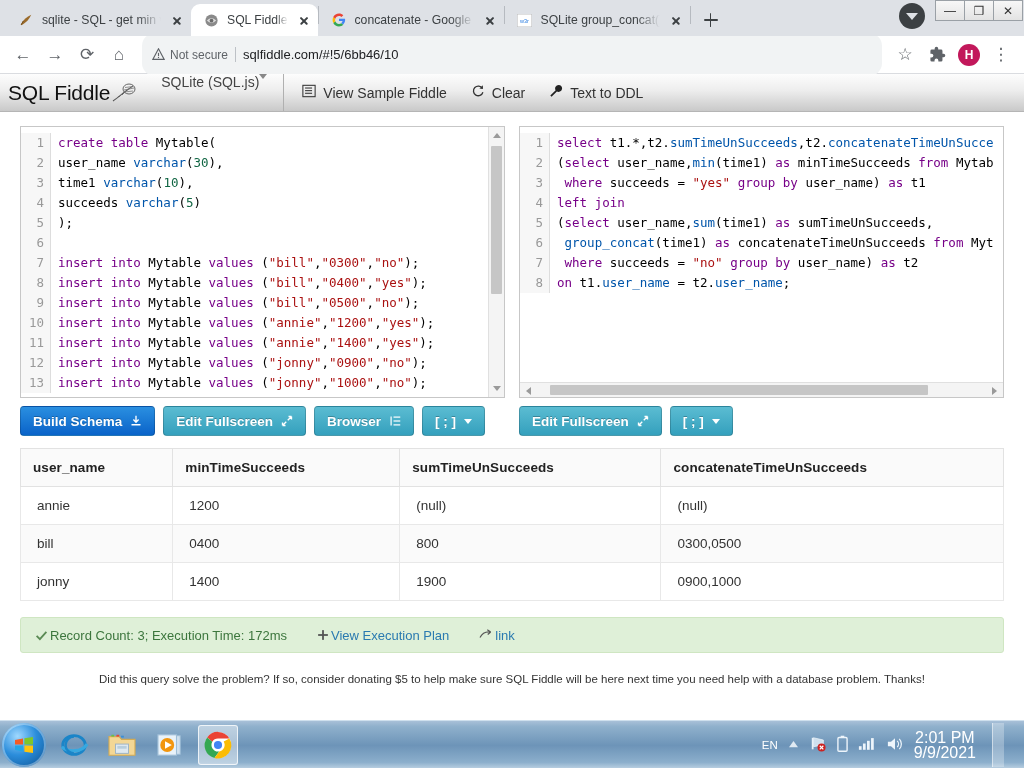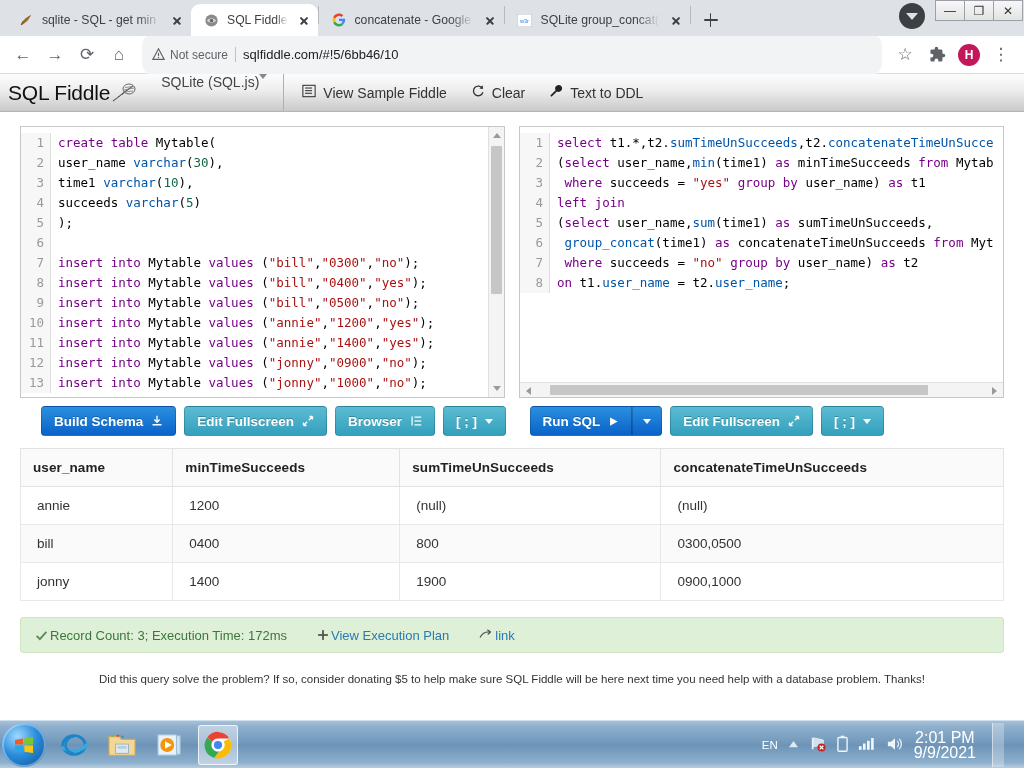--- a/index.html
+++ b/index.html
@@ -179,21 +179,21 @@
     position: absolute; left: 0; right: 0; bottom: 0; height: 15px;
     background: #f4f4f4; border-top: 1px solid #e0e0e0;
   }
   .hthumb { position:absolute; top:2px; bottom:2px; left:30px; right:75px; background:#c6c6c6; border-radius:1px;}
   .harrow-l, .harrow-r { position:absolute; top:4px; height:0;width:0;
     border-top:4px solid transparent;border-bottom:4px solid transparent; }
   .harrow-l { left:6px; border-right:5px solid #9a9a9a; }
   .harrow-r { right:6px; border-left:5px solid #9a9a9a; }
 
   
-  .btnrow { display: flex; gap: 8px; align-items: center; margin-left: 21px; }
+  .btnrow { display: flex; gap: 8px; align-items: center; }
   .btnrows { display: flex; padding: 8px 20px 0 20px; }
   .btnrows > .half { flex: 1 1 0; }
   .btnrows > .half + .half { margin-left: 14px; }
   .btn {
     height: 30px; border-radius: 4px; border: 1px solid rgba(0,0,0,.18);
     display: inline-flex; align-items: center; gap: 8px;
     padding: 0 12px; font-size: 13.5px; font-weight: bold; color: #fff;
     text-shadow: 0 -1px 0 rgba(0,0,0,.25); white-space: nowrap;
   }
   .btn-blue  { background: linear-gradient(#2a8fe0 0%, #0a63c9 100%); }
@@ -492,31 +492,20 @@
               <rect x="2" y="2" width="1.6" height="12" fill="#fff"></rect>
             </svg>
         </div>
         <div class="btn btn-teal">
           <span>[ ; ]</span>
           <span class="cdn"></span>
         </div>
       </div>
 
       <div class="half btnrow">
-        <div class="btn-group">
-          <div class="btn btn-blue">
-            <span>Run SQL</span>
-            <svg width="11" height="11" viewBox="0 0 16 16">
-                <path d="M3 2 L14 8 L3 14 Z" fill="#fff"></path>
-              </svg>
-          </div>
-          <div class="btn btn-blue">
-            <span class="cdn"></span>
-          </div>
-        </div>
         <div class="btn btn-teal">
           <span>Edit Fullscreen</span>
           <svg width="12" height="12" viewBox="0 0 16 16">
               <path d="M14 2 L9 7 M14 2 L14 6 M14 2 L10 2 M2 14 L7 9 M2 14 L2 10 M2 14 L6 14" stroke="#fff" stroke-width="1.8" fill="none"></path>
             </svg>
         </div>
         <div class="btn btn-teal">
           <span>[ ; ]</span>
           <span class="cdn"></span>
         </div>

